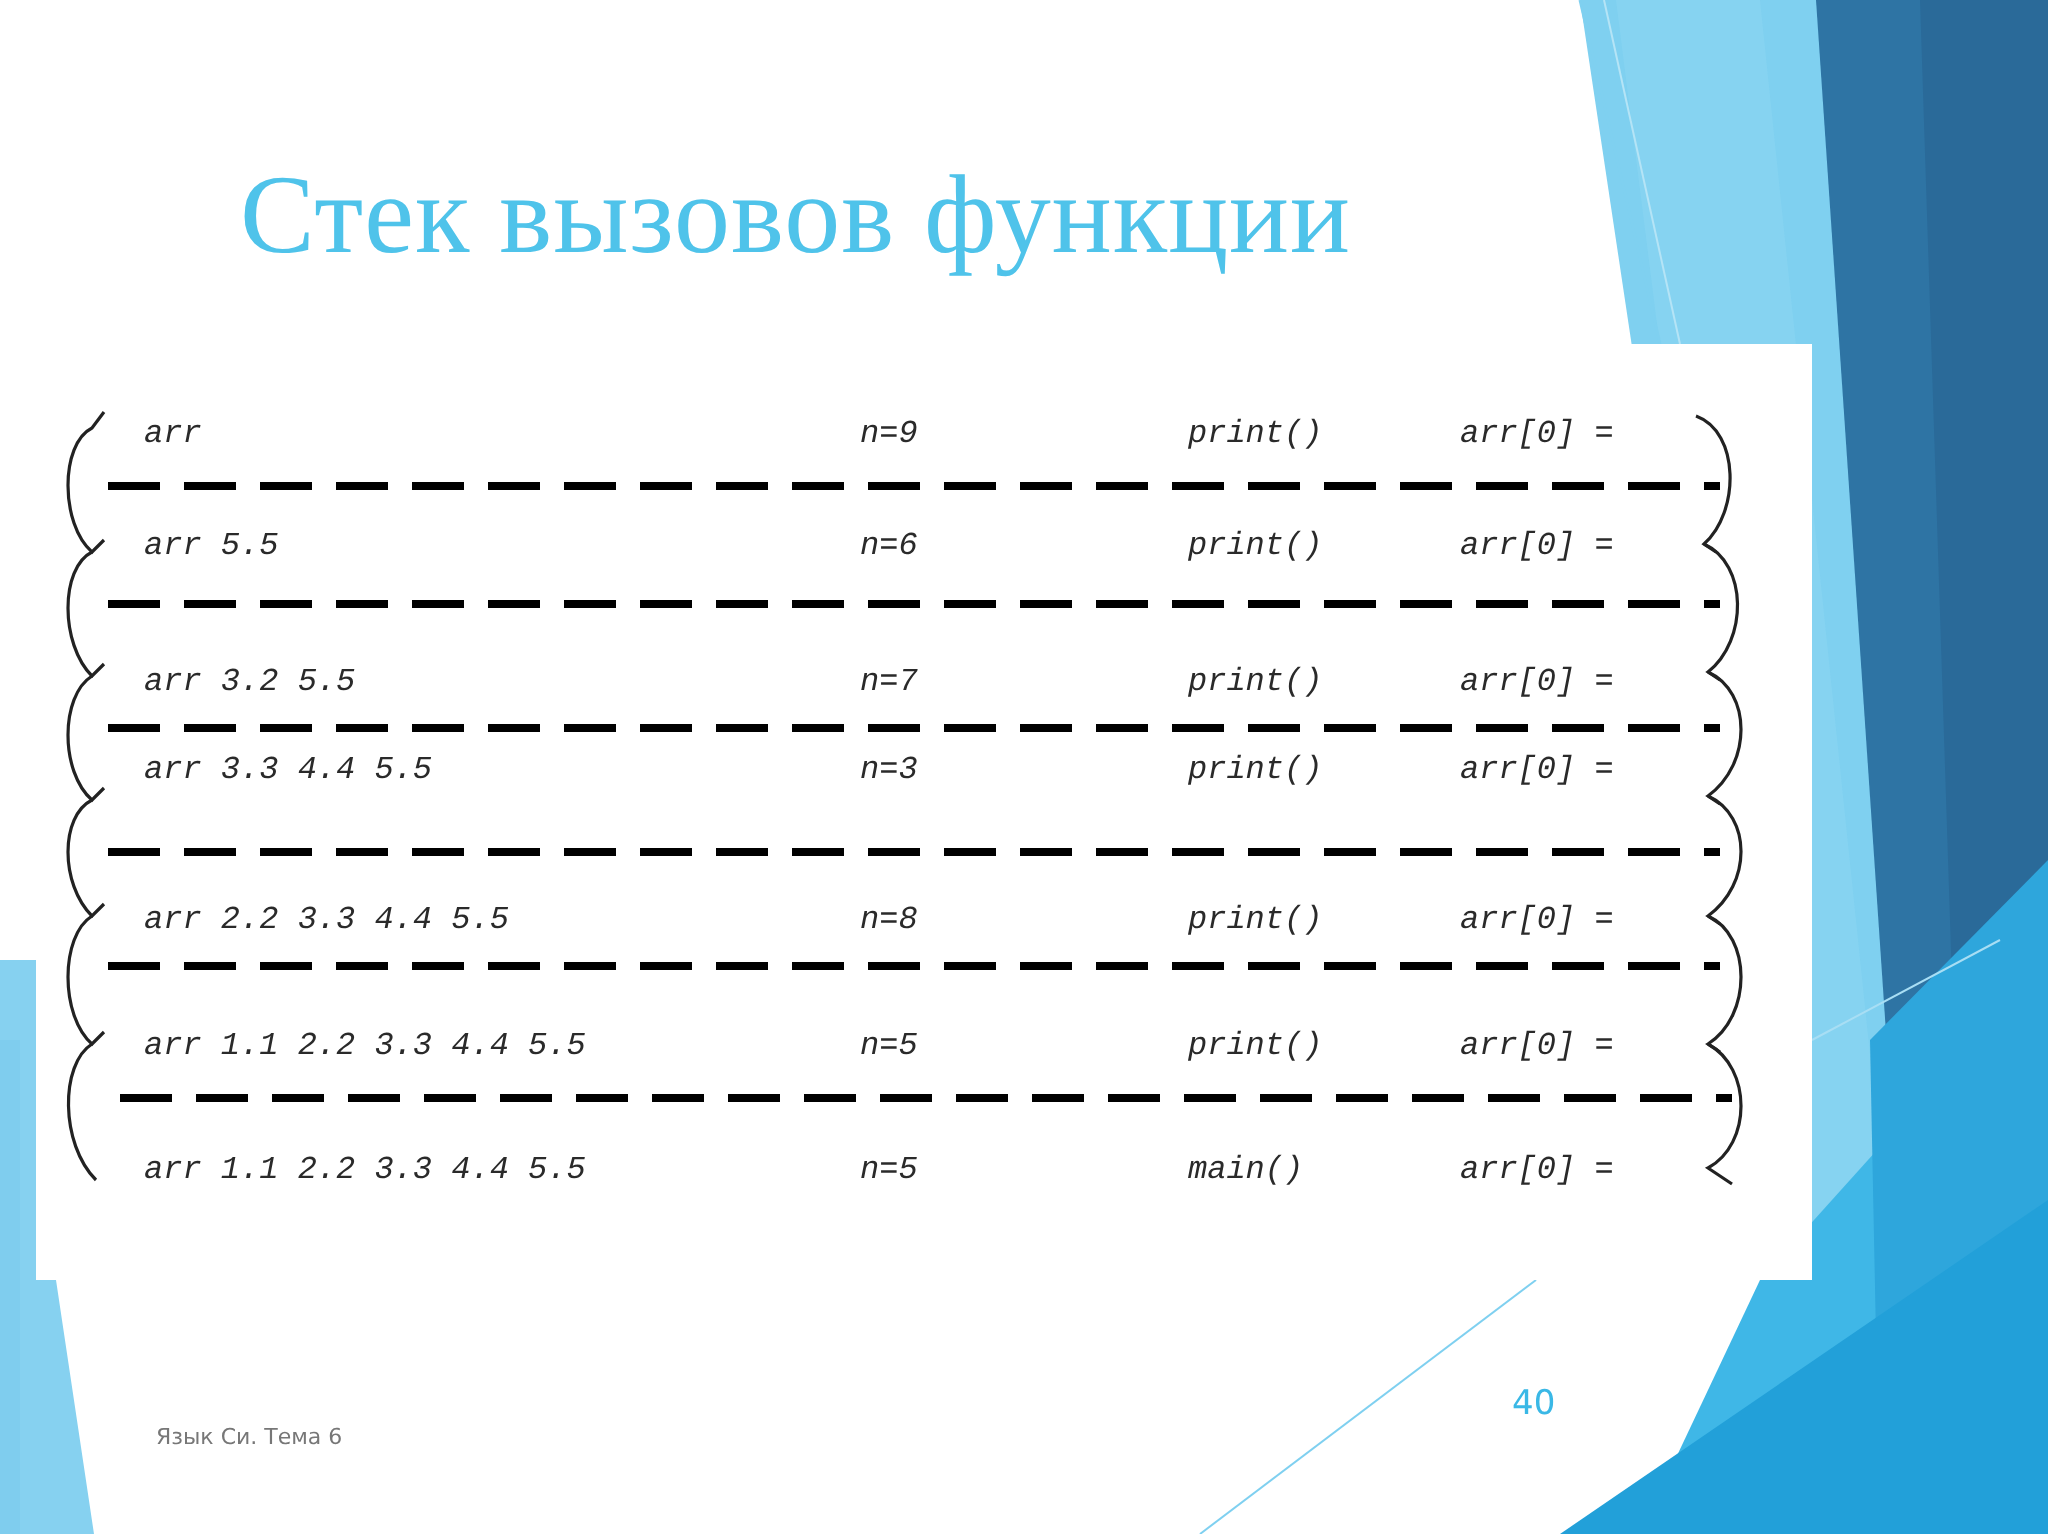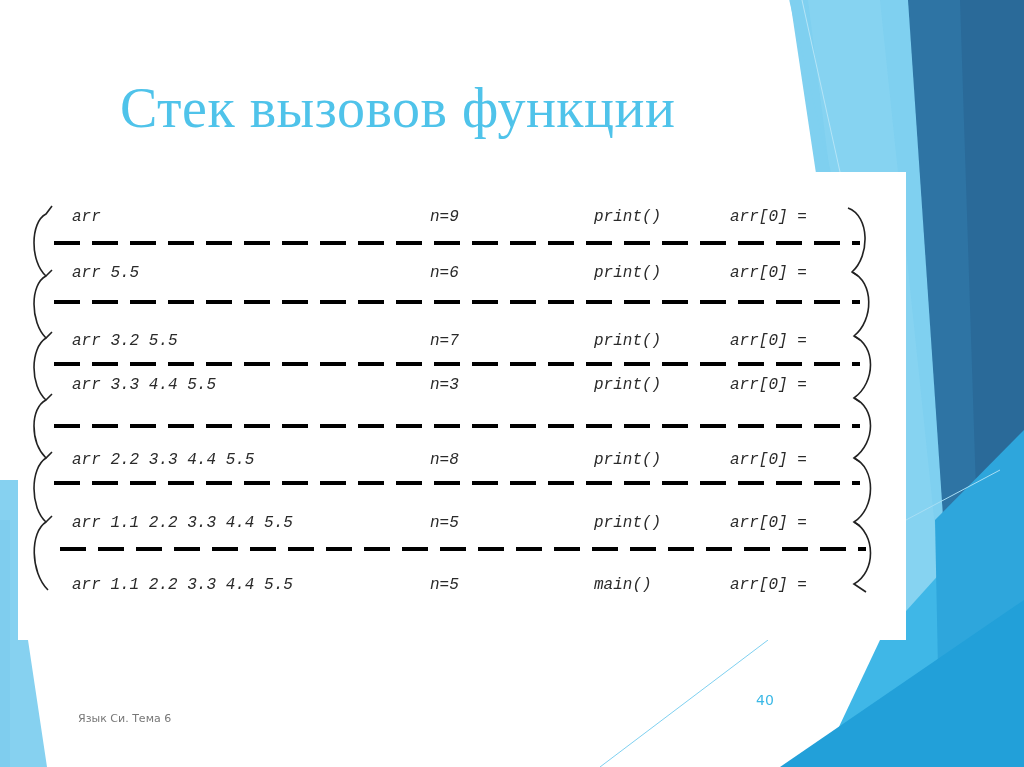--- a/index.html
+++ b/index.html
@@ -10,21 +10,21 @@
   .row { position:absolute; left:0; width:888px; height:24px; font-family:"Liberation Mono", monospace; font-size:16px; color:#2a2a2a; }
   .row span { position:absolute; top:0; white-space:pre; }
   .c-arr { left:54px; }
   .c-n { left:412px; }
   .c-fn { left:532px;margin-left:44px; }
   .c-res { left:712px; }
   .dash { position:absolute; left:36px; width:806px; height:4px;
           background: repeating-linear-gradient(90deg, #000 0 26px, transparent 26px 38px); }
   .brace { position:absolute; left:0; top:0; }
   .footer-left { position:absolute; left:78px; top:692px; font-size:11px; color:#777;margin-top:20px; }
-  .footer-right { position:absolute; left:756px; top:692px; font-size:14px; color:#3ab8e6; }
+  .footer-right { position:absolute; left:756px; top:692px; font-size:17px; color:#3ab8e6; }
 </style>
 </head>
 <body>
 
 <svg class="bg" viewBox="0 0 1024 767" xmlns="http://www.w3.org/2000/svg">
 
   <polygon points="790,0 1024,0 1024,767 905,767" fill="#7fd0f0"></polygon>
   <polygon points="808,0 880,0 960,767 905,767" fill="#8ad6f2" opacity="0.6"></polygon>
 
   <polygon points="908,0 1024,0 1024,560 990,767 960,767" fill="#2e74a4"></polygon>

